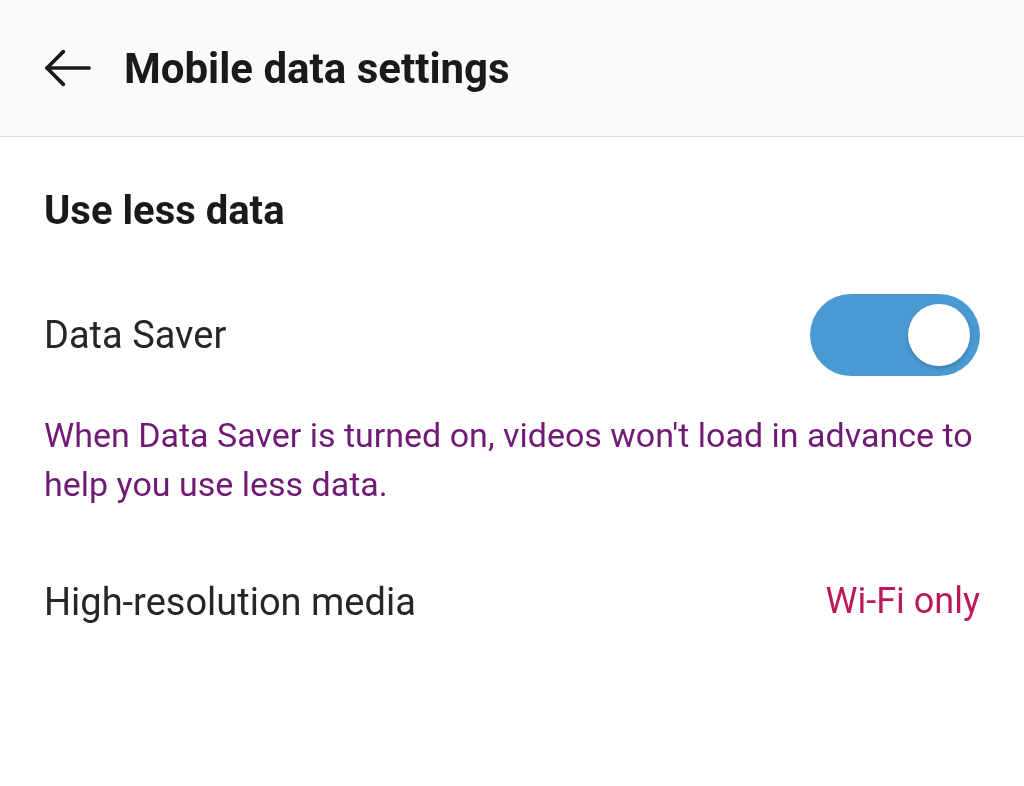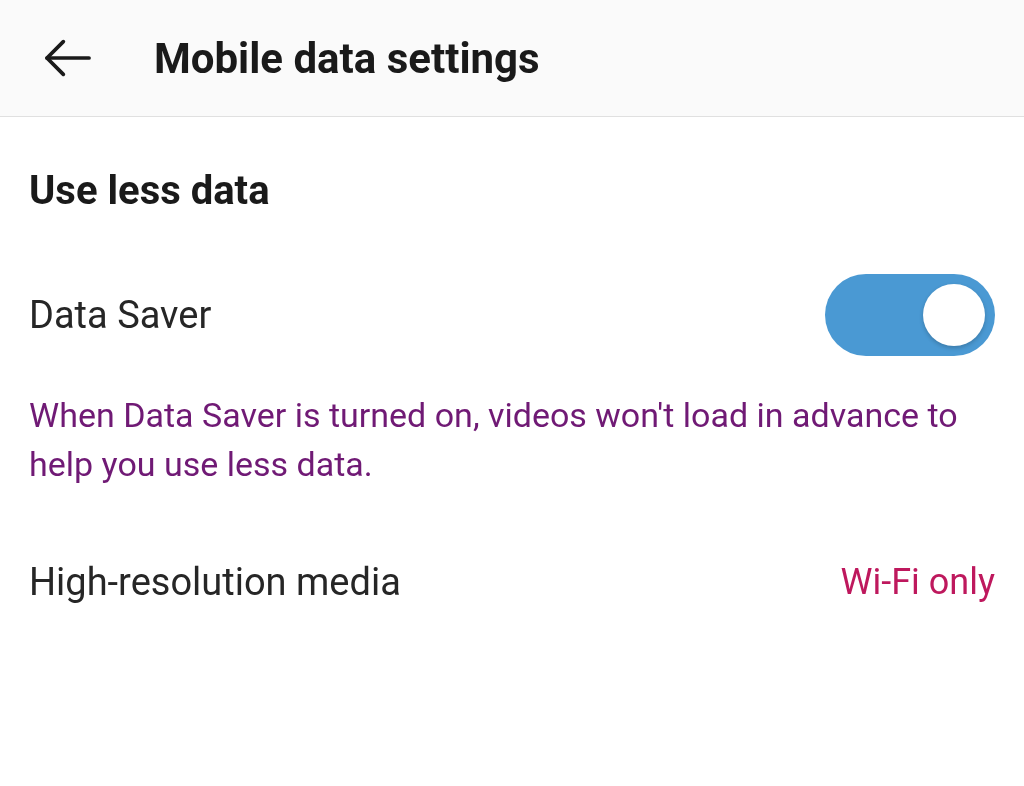--- a/index.html
+++ b/index.html
@@ -10,42 +10,42 @@
     body {
       font-family: -apple-system, BlinkMacSystemFont, "Segoe UI", Roboto, Helvetica, Arial, sans-serif;
       background: #fff;
       width: 1024px;
       height: 786px;
       overflow: hidden;
     }
     .header {
       display: flex;
       align-items: center;
-      padding: 30px 40px;
+      padding: 40px 40px;
       background: #fafafa;
       border-bottom: 1px solid #e0e0e0;
-      gap: 58px;
+      gap: 28px;
     }
     .back-arrow {
       display: inline-flex;
       align-items: center;
       justify-content: center;
       cursor: pointer;
     }
     .back-arrow svg {
       width: 56px;
       height: 56px;
     }
     .page-title {
       font-size: 42px;
       font-weight: 700;
       color: #1a1a1a;
     }
     .content {
-      padding: 50px 29px;
+      padding: 50px 44px;
       background: #fff;
     }
     .section-heading {
       font-size: 40px;
       font-weight: 700;
       color: #1a1a1a;
       margin-bottom: 60px;
     }
     .setting-row {
       display: flex;
@@ -80,21 +80,21 @@
     .description {
       font-size: 34px;
       font-weight: 400;
       color: #701a75;
       line-height: 1.45;
       margin-top: 35px;
       margin-bottom: 70px;
     }
     .option-row {
       display: flex;
-      align-items: center;
+      align-items: flex-start;
       justify-content: space-between;
       margin-top: 28px;
     }
     .option-label {
       font-size: 38px;
       font-weight: 400;
       color: #262626;
     }
     .option-value {
       font-size: 36px;

